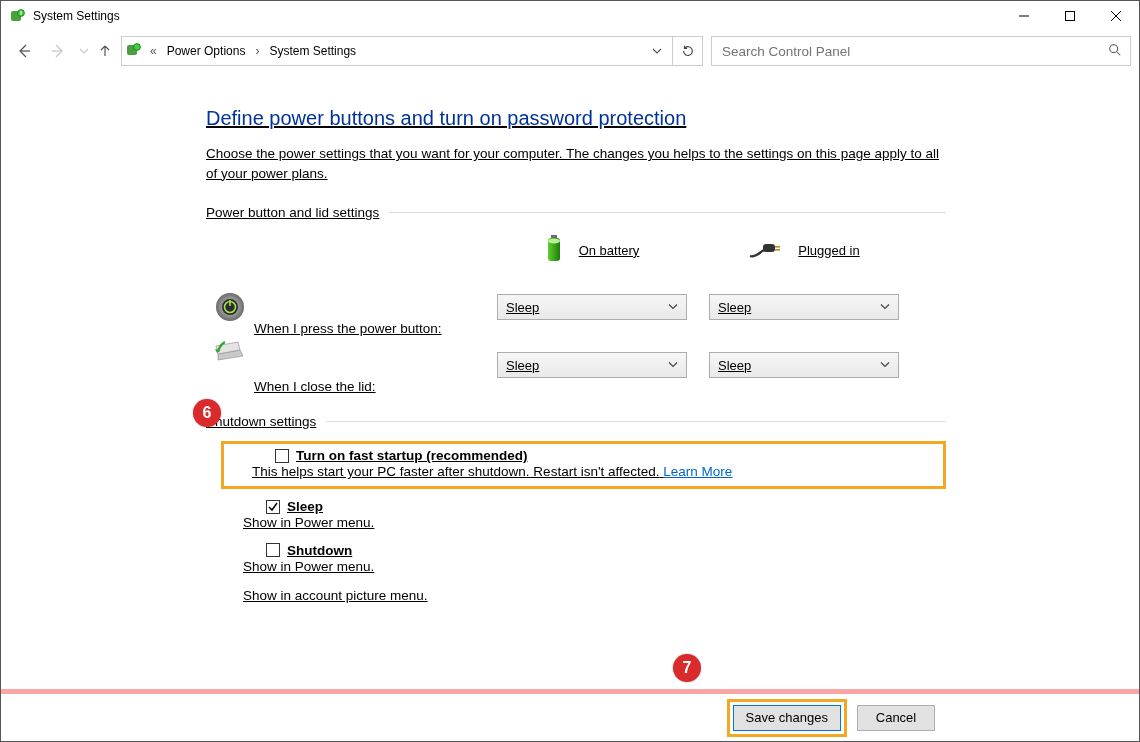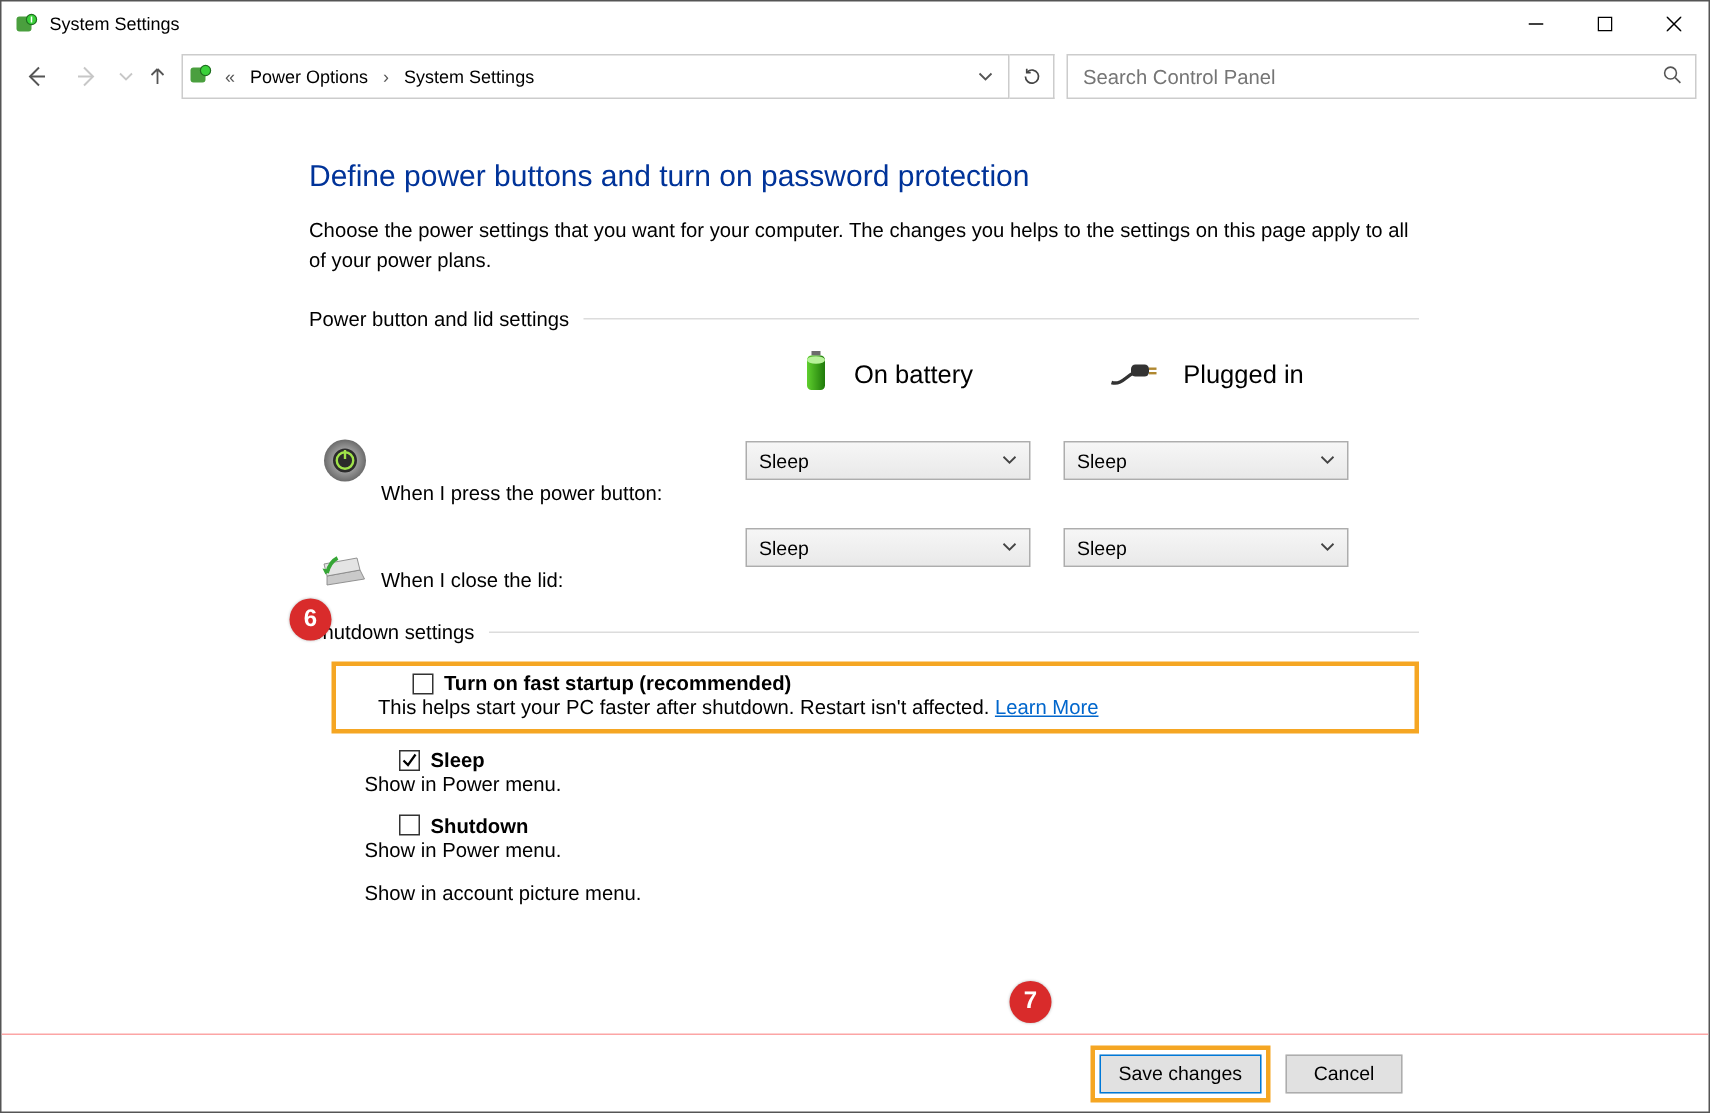--- a/index.html
+++ b/index.html
@@ -23,33 +23,33 @@
   .addr .chev { color:#555; padding:0 4px; }
   .addr .crumb { padding: 2px 2px; }
   .addr .spacer { flex:1; }
   .addr .expand { width:22px; height:100%; display:flex; align-items:center; justify-content:center; color:#555;}
   .refresh { width:30px; height:30px; border:1px solid #ccc; border-left:none; display:flex; align-items:center; justify-content:center; color:#444;}
   .search { width:420px; height:30px; border:1px solid #ccc; margin-left:8px; display:flex; align-items:center; padding:0 8px; color:#666;}
   .search input { border:none; outline:none; flex:1; font-size:13.5px; color:#555; }
   .search .mag { color:#555; }
 
   
-  .content { position:absolute; left:0; right:0; top:70px; bottom:52px; overflow:auto; padding: 0 0 0 0;}
+  .content { position:absolute; left:0; right:0; top:70px; bottom:52px; overflow:auto; padding: 0 0 0 0; text-decoration: underline;}
   .inner { width: 740px; margin-left: 205px; margin-top: 36px; }
   h1.page-title { color:#003399; font-weight:400; font-size:20px; margin:0 0 14px 0; }
   .intro { font-size:13.5px; line-height:1.45; margin-bottom:22px; }
 
   .section-hdr { display:flex; align-items:center; gap:10px; margin: 6px 0 8px 0; font-size:13.5px;}
   .section-hdr .line { flex:1; height:1px; background:#dcdcdc; }
 
   .power-columns { display:flex; margin: 10px 0 8px 0;}
   .label-col { width: 286px; }
   .val-col { width: 200px; display:flex; flex-direction:column; align-items:center; }
   .val-col + .val-col { margin-left:12px; }
-  .col-header { display:flex; align-items:center; gap:16px; font-size:17px; height:40px;}
+  .col-header { display:flex; align-items:center; gap:16px; font-size:13px; height:40px;}
 
   .row { display:flex; align-items:center; height:58px; }
   .row .iconwrap { width:48px; display:flex; justify-content:center; }
   .row .rowlabel { font-size:13.5px;margin-top:43px; }
 
   .select { width:190px; height:26px; border:1px solid #adadad; background:linear-gradient(#f6f6f6,#e9e9e9); display:flex; align-items:center; padding:0 8px; font-size:13px; position:relative; }
   .select .car { position:absolute; right:8px; top:50%; transform:translateY(-50%); color:#444;}
 
   .shutdown-block { margin-left: 15px; }
   .sd-item { padding: 4px 0 6px 0; }
@@ -57,21 +57,21 @@
   .sd-item .head b { font-weight:700; }
   .sd-item .desc { font-size:13.5px; margin-left:22px; line-height:1.4; }
   .chk { width:14px; height:14px; border:1px solid #333; display:inline-flex; align-items:center; justify-content:center; background:#fff;}
   .chk svg { display:none; }
   .chk.checked svg { display:block; }
   a.learn { color:#0066cc; text-decoration:underline; }
 
   .highlight-box { border:3px solid #f5a623; padding:4px 6px; display:inline-block; }
 
   
-  .footer { position:absolute; left:0; right:0; bottom:0; height:52px; border-top:1px solid #fca5a5; display:flex; align-items:center; justify-content:flex-end; padding-right:204px; gap:10px; }
+  .footer { position:absolute; left:0; right:0; bottom:0; height:52px; border-top:5px solid #fca5a5; display:flex; align-items:center; justify-content:flex-end; padding-right:204px; gap:10px; }
   .btn { height:26px; min-width:78px; padding:0 12px; font-size:13px; display:inline-flex; align-items:center; justify-content:center; background:#e1e1e1; border:1px solid #adadad; }
   .btn.primary-highlight-wrap { border:3px solid #f5a623; padding:3px; background:transparent; height:auto;}
   .btn.primary-highlight-wrap .btn { border:1px solid #0078d7; }
 
   
   .badge { position:absolute; width:28px; height:28px; border-radius:50%; background:#d92b2b; color:#fff; display:flex; align-items:center; justify-content:center; font-size:16px; font-weight:700; box-shadow:0 0 2px rgba(0,0,0,.3);}
 </style>
 </head>
 <body>
 
@@ -235,21 +235,21 @@
         <div class="select">
           <span>Sleep</span>
           <span class="car"><svg width="10" height="10">
                 <path d="M1 3l4 4 4-4" fill="none" stroke="#444" stroke-width="1.2"></path>
               </svg></span>
         </div>
       </div>
     </div>
 
     <div class="row">
-      <div class="label-col" style="display:flex;align-items:flex-end;">
+      <div class="label-col" style="display:flex;align-items:flex-start;">
         <span class="iconwrap">
           <svg width="36" height="28" viewBox="0 0 36 28">
             <path d="M6 18l22-4 3 6-25 4z" fill="#c9c9c9" stroke="#888" stroke-width="0.6"></path>
             <path d="M6 18l22-4-2-8-22 4z" fill="#e4e4e4" stroke="#888" stroke-width="0.6"></path>
             <path d="M13 6c-4 2-6 6-7 10" fill="none" stroke="#36a636" stroke-width="2.5"></path>
             <path d="M5 17l-2-4 5 1z" fill="#36a636"></path>
           </svg>
         </span>
         <span class="rowlabel">When I close the lid:</span>
       </div>

